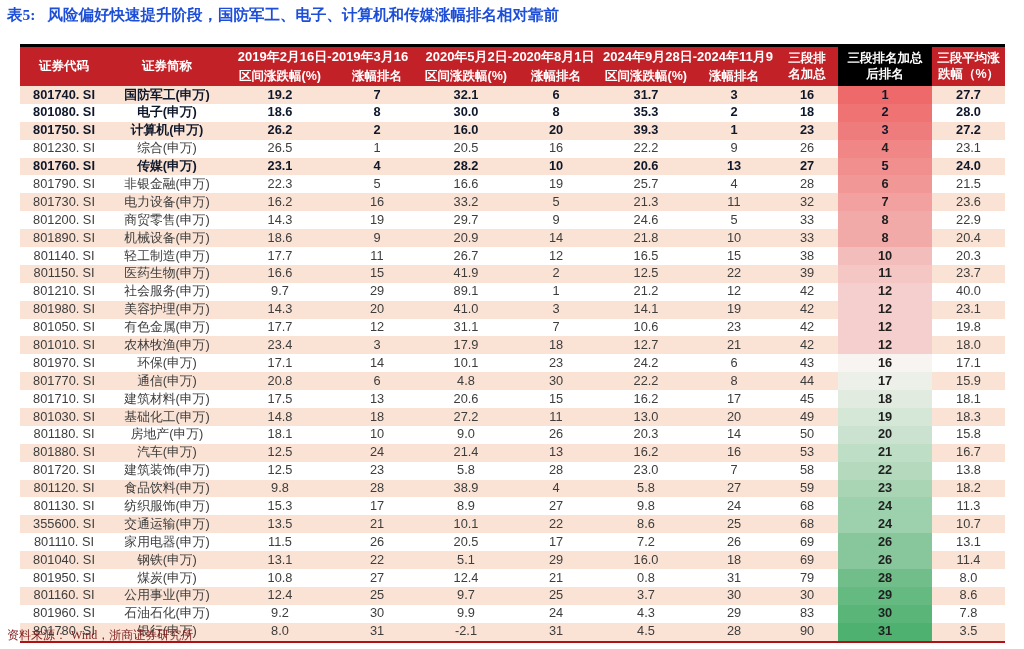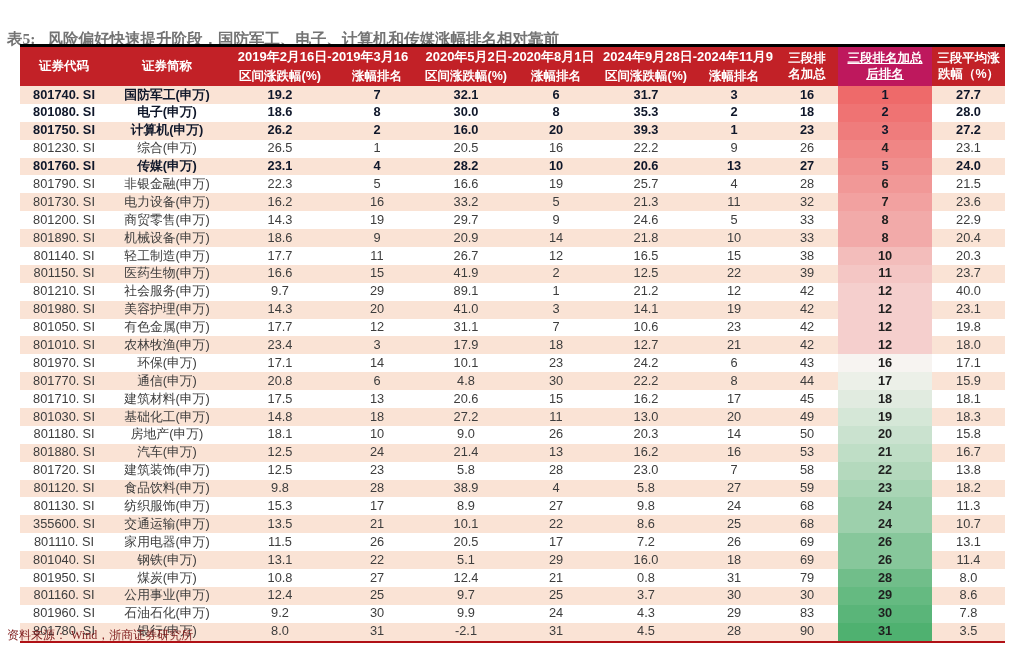--- a/index.html
+++ b/index.html
@@ -1,28 +1,28 @@
 <!DOCTYPE html>
 <html><head>
 <meta charset="utf-8">
 <style>
   html,body{margin:0;padding:0;width:1024px;height:649px;background:#ffffff;overflow:hidden;}
   .page{position:relative;width:1024px;height:649px;font-family:"Liberation Sans","DejaVu Sans",sans-serif;}
   .title{position:absolute;left:7px;top:5px;font-family:"Liberation Serif","DejaVu Serif",serif;
-         font-weight:bold;font-size:15.5px;color:#737373;white-space:nowrap;margin-top:24px;}
+         font-weight:bold;font-size:15.5px;color:#1d4ed8;white-space:nowrap;}
   .title .tag{margin-right:12px;}
   table.perf{position:absolute;left:20px;top:44px;width:985px;border-collapse:collapse;table-layout:fixed;
          border-top:3px solid #000000;border-bottom:2px solid #b01116;}
   thead th{background:#c22127;color:#ffffff;font-weight:bold;padding:0;vertical-align:middle;
          font-size:12.5px;line-height:1.25;text-align:center;}
   thead tr.r1 th{height:21px;}
   thead tr.r2 th{height:18px;}
   thead th.range{font-size:13px;}
   thead th.pre{white-space:pre-line;}
-  thead th.band-head{background:#be185d;text-decoration:underline;}
+  thead th.band-head{background:#000000;}
   tbody td{height:17.9px;padding:0;text-align:center;vertical-align:middle;
          font-size:12.8px;line-height:1;color:#3d3d3d;}
   tbody tr:nth-child(odd) td{background:#fae3d5;}
   tbody tr.hl td{font-weight:bold;color:#0f172a;}
   tbody td.band{font-weight:bold;color:#1f1f1f;}
   .footer{position:absolute;left:7px;top:627px;font-family:"Liberation Serif","DejaVu Serif",serif;
          font-size:12px;color:#7f1d1d;white-space:nowrap;}
   .footer .lbl{margin-right:4px;}
 </style>
 </head>

